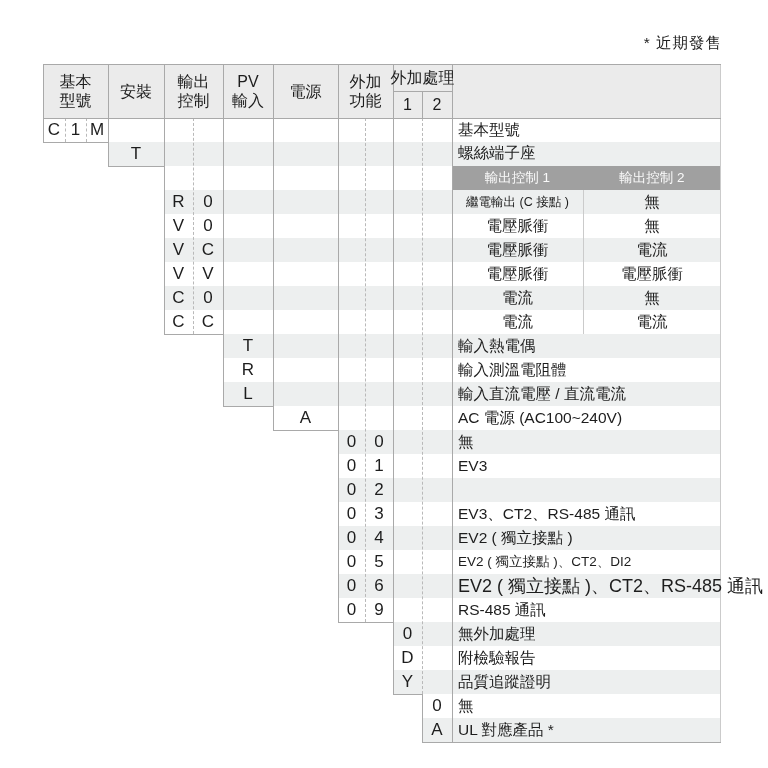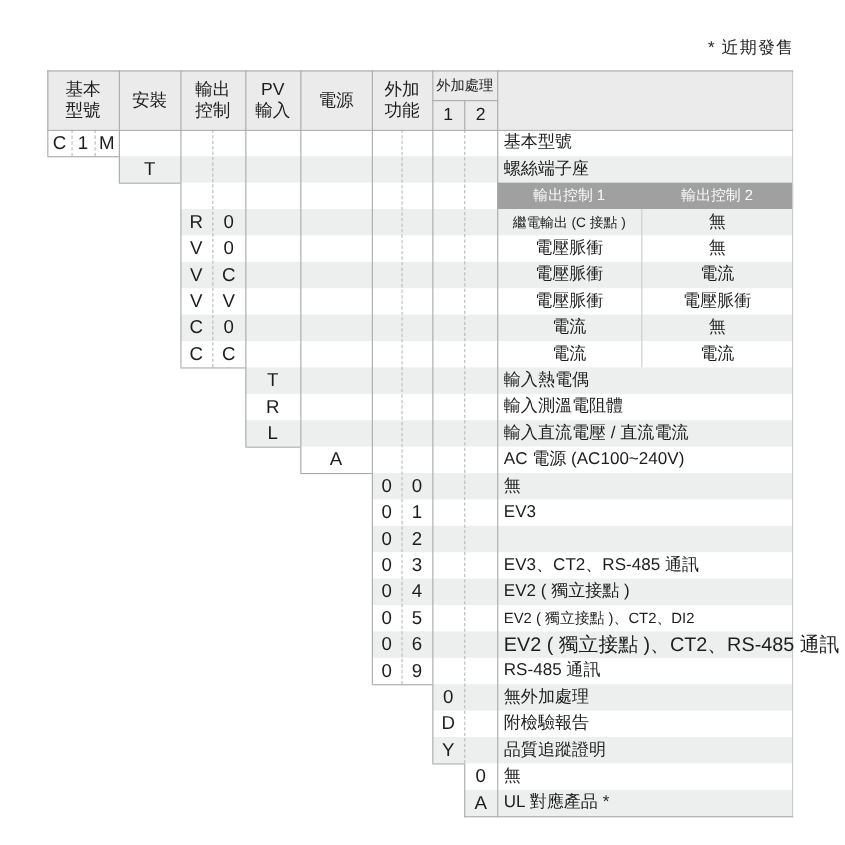--- a/index.html
+++ b/index.html
@@ -11,21 +11,21 @@
   .stripe{background:var(--stripe);z-index:1;}
   .headbg{background:var(--headbg);z-index:2;}
   .band{background:var(--bandbg);z-index:2;}
   .vline{width:1px;z-index:3;background:var(--line);}
   .hline{height:1px;z-index:3;background:var(--line);}
   .lite{background:#cbcbcb;}
   .dash{width:0;border-left:1px dashed #b9b9b9;z-index:3;}
   .txt{z-index:4;color:var(--txt);white-space:nowrap;}
   .hcell{display:flex;flex-direction:column;align-items:center;justify-content:center;
          font-size:16px;line-height:19px;text-align:center;}
-  .hsmall{font-size:13px;line-height:27px;justify-content:center;}
+  .hsmall{font-size:16px;line-height:27px;justify-content:center;}
   .code{font-size:17px;text-align:center;line-height:24px;}
   .spec{font-size:15.5px;line-height:24px;padding-left:6px;}
   .spec.sm{font-size:13.5px;}
   .spec.xs{font-size:18px;}
   .pairc{font-size:15.5px;line-height:24px;text-align:center;}
   .pairc.xs{font-size:12.5px;}
   .bandtxt{font-size:13.5px;line-height:24px;text-align:center;color:var(--bandtx);z-index:4;white-space:nowrap;}
 </style>
 </head>
 <body>

